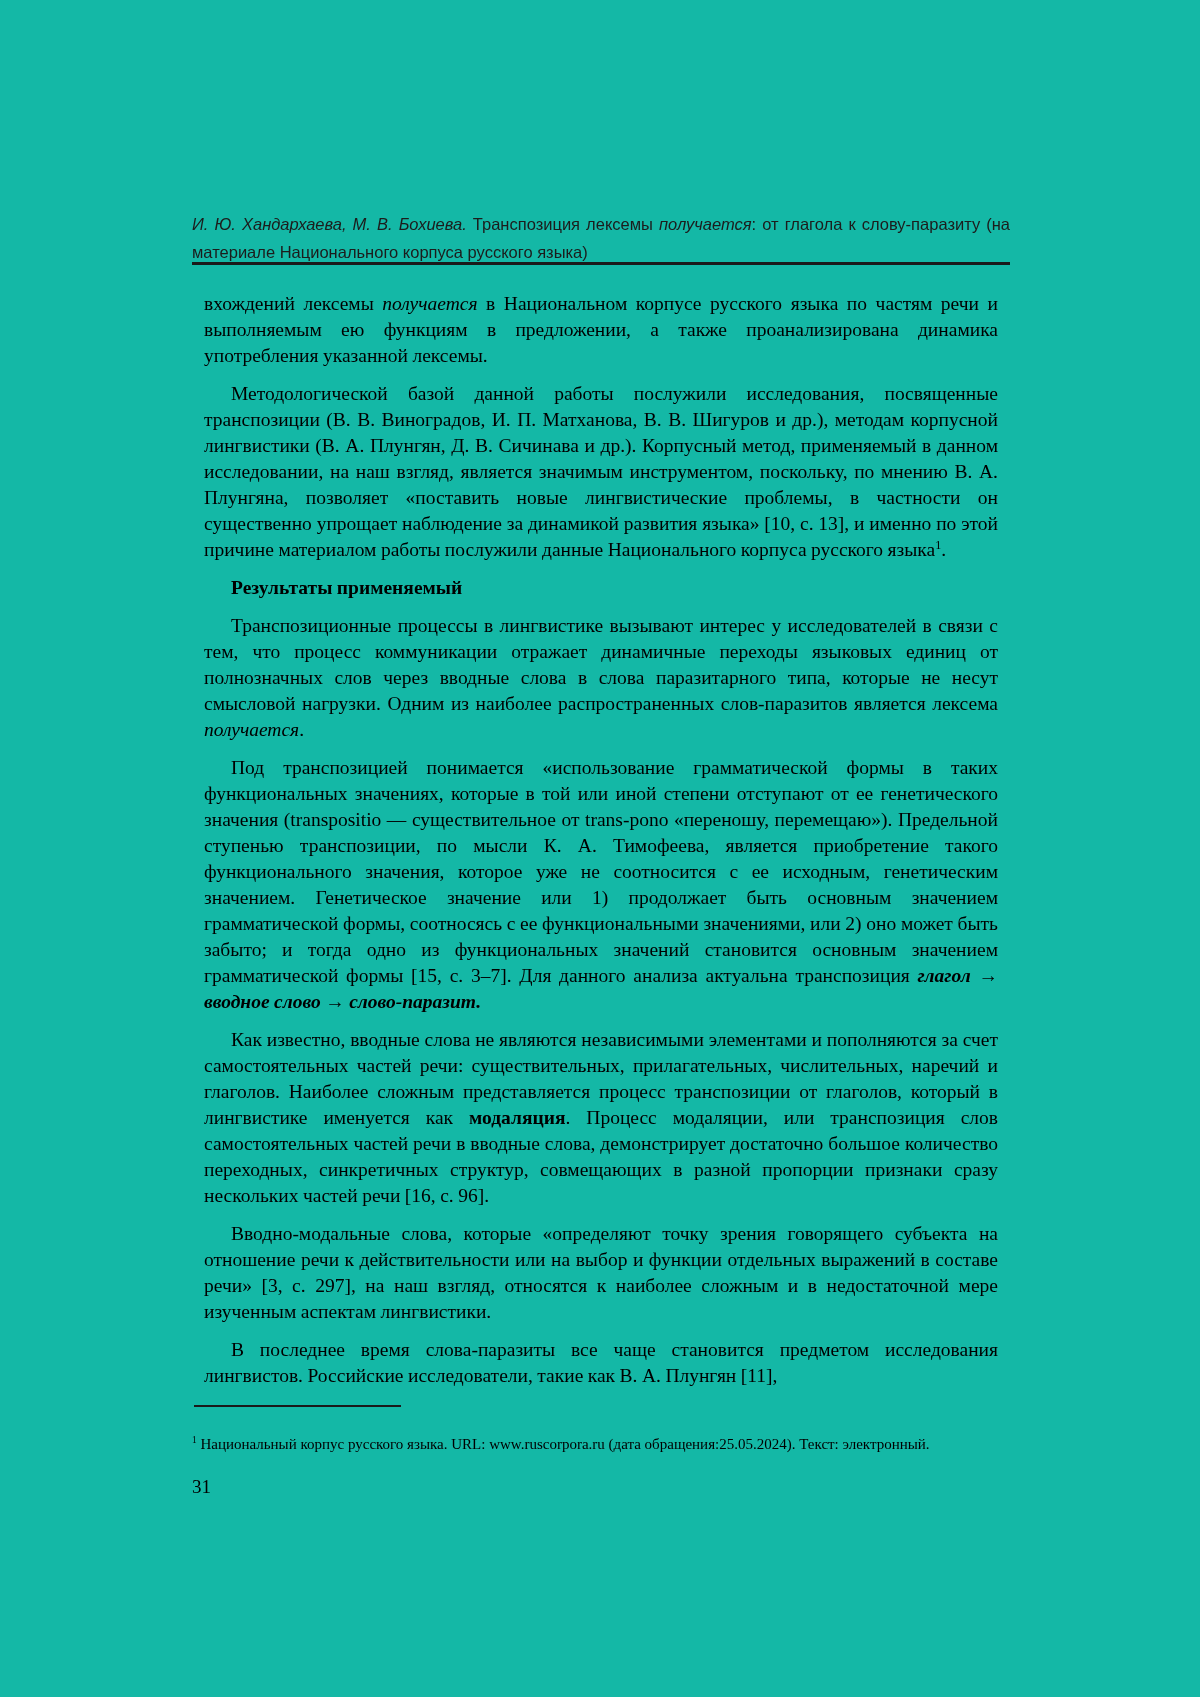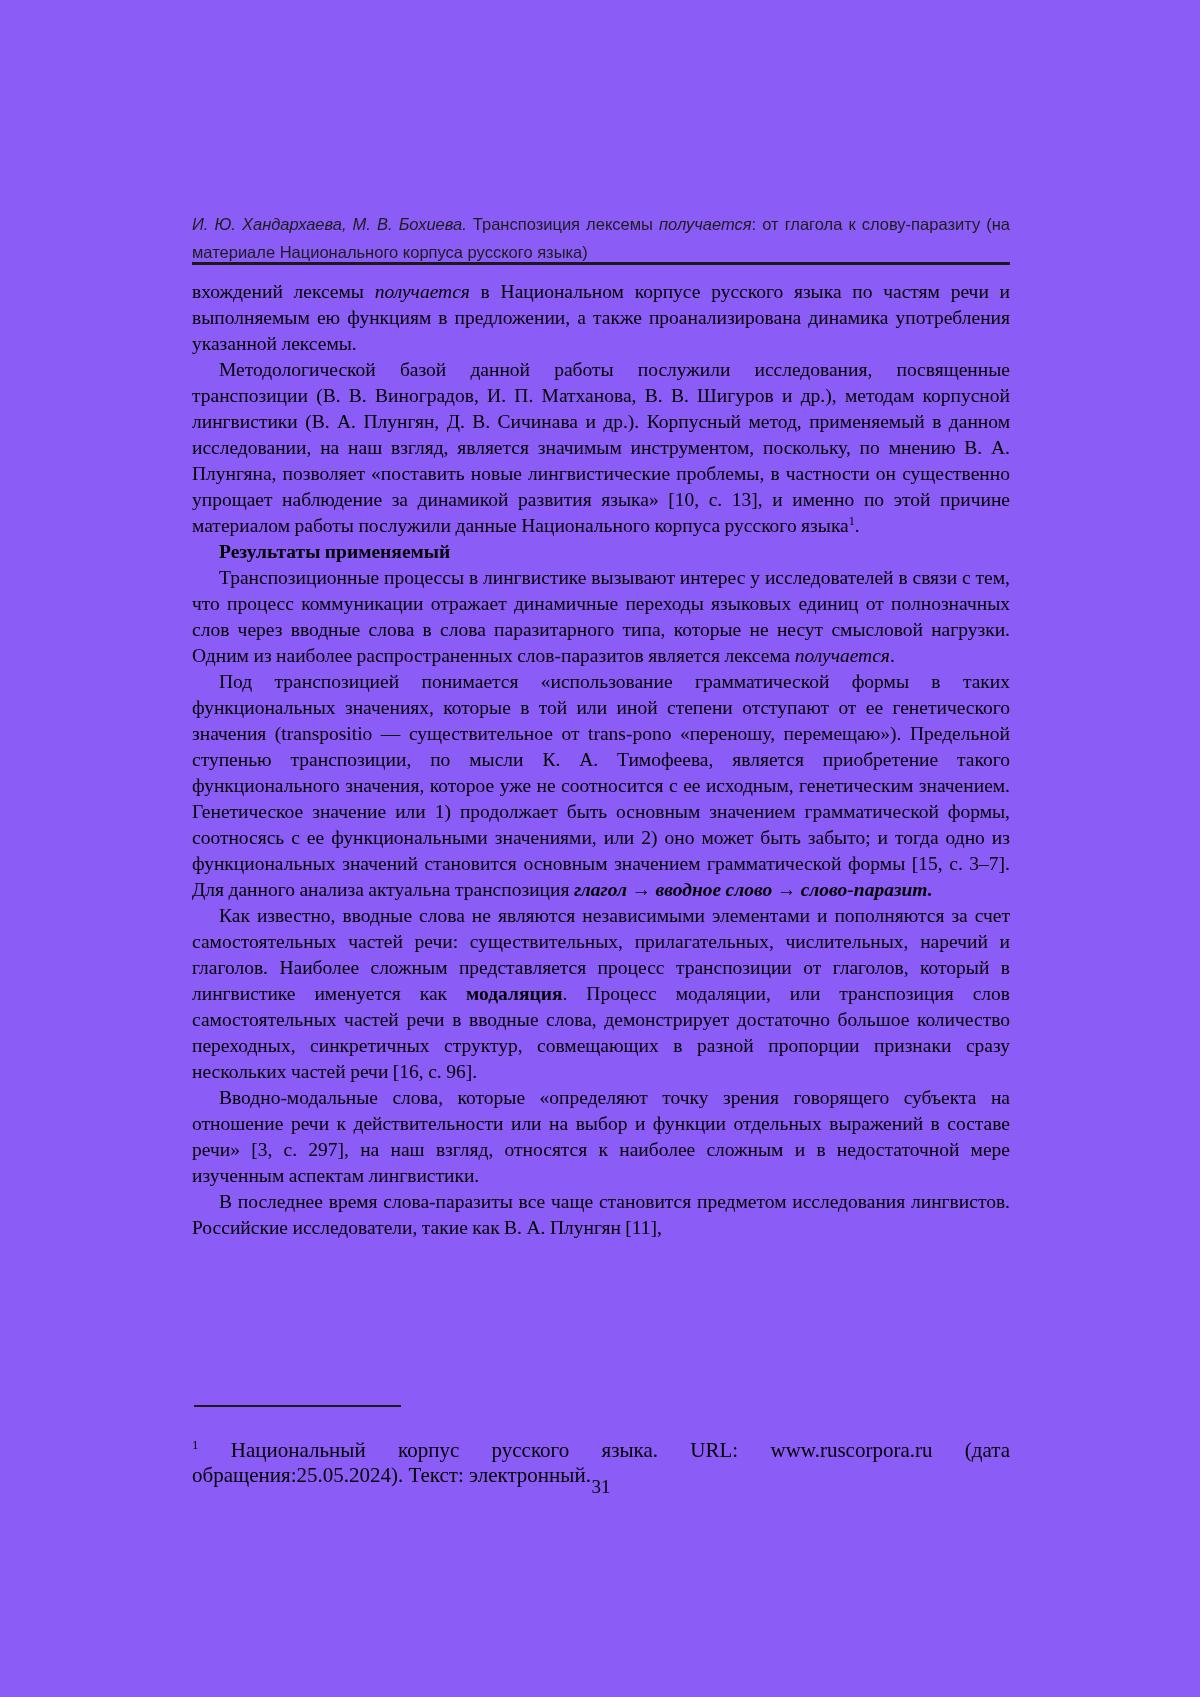--- a/index.html
+++ b/index.html
@@ -4,21 +4,21 @@
 <style>
   html, body {
     margin: 0;
     padding: 0;
     background: #ffffff;
   }
   .page {
     position: relative;
     width: 1200px;
     height: 1697px;
-    background: #8b5cf6;
+    background: #14b8a6;
     color: #000;
     font-family: "Liberation Serif", serif;
     overflow: hidden;
   }
   
   .runhead {
     position: absolute;
     left: 192px;
     top: 193px;
     width: 818px;
@@ -43,21 +43,21 @@
     top: 279px;
     width: 818px;
     font-size: 19.5px;
     line-height: 26px;
     text-align: justify;
     hyphens: auto;
     -webkit-hyphens: auto;
     word-spacing: -0.02em;
   }
   .article p {
-    margin: 0;
+    margin: 12px;
     text-indent: 27px;
   }
   .article p.no-indent { text-indent: 0; }
   .article p.heading { font-weight: 700; }
   b.bi { font-style: italic; }
   sup {
     font-size: 0.62em;
     line-height: 0;
     vertical-align: super;
   }
@@ -68,32 +68,31 @@
     top: 1405px;
     width: 207px;
     height: 2px;
     background: #1a1a1a;
   }
   .footnote {
     position: absolute;
     left: 192px;
     top: 1417px;
     width: 818px;
-    font-size: 21px;
+    font-size: 15px;
     line-height: 25px;
     text-align: justify;
     hyphens: auto;
     -webkit-hyphens: auto;
   }
   .page-number {
     position: absolute;
     left: 192px;
     top: 1474px;
     width: 818px;
-    text-align: center;
     font-size: 19px;
     line-height: 26px;
   }
 </style>
 </head>
 <body>
 
 <div class="page">
 
   <p class="runhead"><i>И. Ю. Хандархаева, М. В. Бохиева.</i><span> Транспозиция лексемы </span><i>получается</i><span>: от глагола к слову-паразиту (на материале Национального корпуса русского языка)</span></p>

